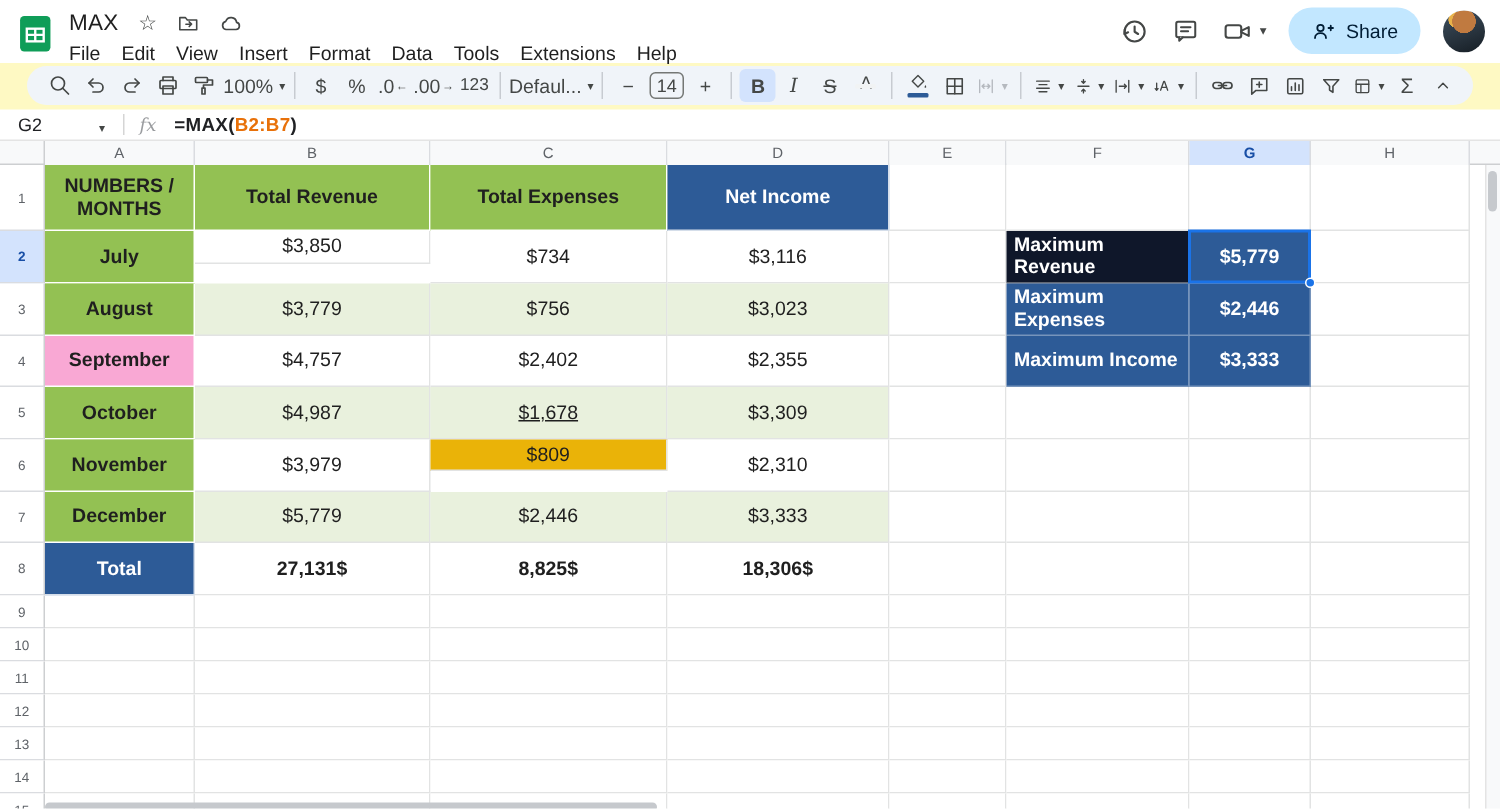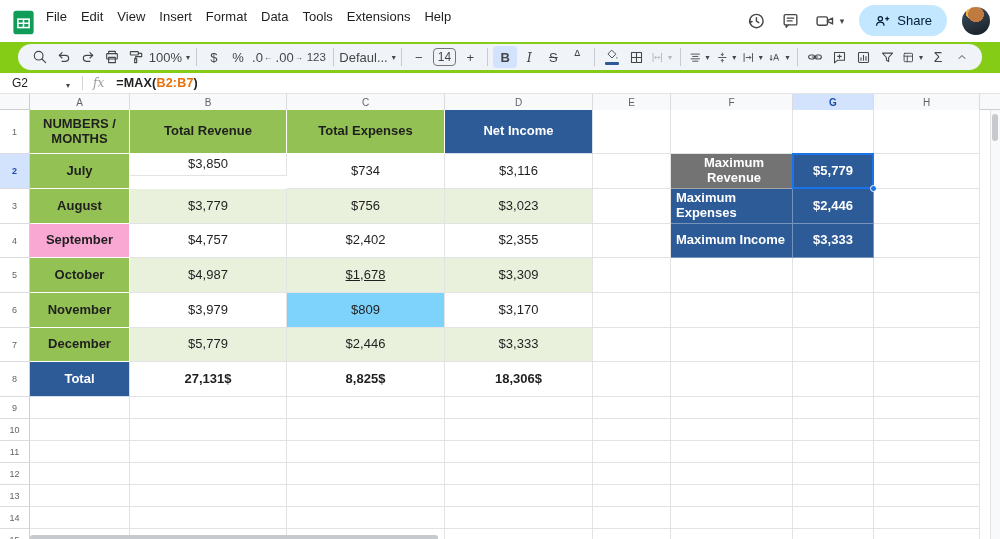--- a/index.html
+++ b/index.html
@@ -19,21 +19,21 @@
   .sharebtn { display:flex; align-items:center; gap:7px; background:#c2e7ff; color:#001d35;
     border:none; border-radius:16px; height:31px; padding:0 15px; font-size:13px; font-weight:500;
     font-family:inherit; }
   .avatar { width:28px; height:28px; border-radius:50%;
     background: radial-gradient(circle at 50% 26%, #c07a40 0 31%, rgba(0,0,0,0) 32%),
                 radial-gradient(circle at 32% 22%, #e8b24a 0 18%, rgba(0,0,0,0) 19%),
                 linear-gradient(160deg,#3d4f60 0%,#27323c 60%,#151d24 100%); }
   .mcaret { font-size:9px; color:#444746; margin-left:2px; }
 
   
-  .toolbar-wrap { padding:2px 18px 3px; background:#84cc16; }
+  .toolbar-wrap { padding:2px 18px 3px; background:#fef9c3; }
   .toolbar { background:#f0f4f9; border-radius:13px; height:26px; display:flex; align-items:center;
     padding:0 8px 0 10px; }
   .tbtn { background:transparent; border:none; height:22px; min-width:24px; display:flex; align-items:center;
     justify-content:center; color:#444746; font-size:13px; font-family:inherit; border-radius:4px; gap:1px; padding:0 3px; }
   .tbtn.active { background:#d3e3fd; }
   .tbtn.disabled { color:#b5b9bf; }
   .tbtn.disabled svg { stroke:#b5b9bf; }
   .caret { font-size:8px; color:#444746; margin-left:3px; }
   .disabled .caret { color:#b5b9bf; }
   .sep { width:1px; height:18px; background:#c7cbd1; margin:0 5px; flex:0 0 auto; }
@@ -85,20 +85,35 @@
 </head>
 <body>
 
 <div class="topbar">
   <svg class="logo" viewBox="0 0 24 24">
     <rect x="3" y="1.5" width="18" height="21" rx="2.5" fill="#0f9d58"></rect>
     <rect x="7" y="9" width="10" height="7.5" fill="none" stroke="#fff" stroke-width="1.4"></rect>
     <path d="M7 12.7h10M12 9v7.5" stroke="#fff" stroke-width="1.4"></path>
   </svg>
   <div class="tgroup">
+    <div class="trow1">
+      <span class="doc-title">MAX</span>
+      <span class="t-ico" style="font-size:14px;">☆</span>
+      <span class="t-ico">
+        <svg width="15" height="15" viewBox="0 0 24 24" class="ticon">
+            <path d="M3 6h6l2 2.5h10V19H3z"></path>
+            <path d="M9.5 13h6M13 10.5 15.5 13 13 15.5"></path>
+          </svg>
+      </span>
+      <span class="t-ico">
+        <svg width="16" height="16" viewBox="0 0 24 24" class="ticon">
+            <path d="M7 17.5h10a3.6 3.6 0 0 0 .6-7.1A5.6 5.6 0 0 0 6.8 9.3a4.2 4.2 0 0 0 .2 8.2z"></path>
+          </svg>
+      </span>
+    </div>
     <nav class="menubar" id="menubar">
         <span>File</span>
         <span>Edit</span>
         <span>View</span>
         <span>Insert</span>
         <span>Format</span>
         <span>Data</span>
         <span>Tools</span>
         <span>Extensions</span>
         <span>Help</span>
@@ -358,21 +373,21 @@
     <div class="cell b hdr" style="left: 445px; top: 16px; width: 148px; height: 44px; background: rgb(45, 91, 151);">Net Income</div>
     <div class="cell" style="left: 593px; top: 16px; width: 78px; height: 44px;"></div>
     <div class="cell" style="left: 671px; top: 16px; width: 122px; height: 44px;"></div>
     <div class="cell" style="left: 793px; top: 16px; width: 81px; height: 44px;"></div>
     <div class="cell" style="left: 874px; top: 16px; width: 106px; height: 44px;"></div>
     <div class="cell g" style="left: 30px; top: 60px; width: 100px; height: 35px; background: rgb(147, 193, 83);">July</div>
     <div class="cell cell" style="left: 130px; top: 60px; width: 157px; height: 22px; background: rgb(255, 255, 255);">$3,850</div>
     <div class="cell cell" style="left: 287px; top: 60px; width: 158px; height: 35px; background: rgb(255, 255, 255);">$734</div>
     <div class="cell cell" style="left: 445px; top: 60px; width: 148px; height: 35px; background: rgb(255, 255, 255);">$3,116</div>
     <div class="cell" style="left: 593px; top: 60px; width: 78px; height: 35px;"></div>
-    <div class="cell bs left" style="left: 671px; top: 60px; width: 122px; height: 35px; background: #737373; text-align: center;">Maximum Revenue</div>
+    <div class="cell bs left" style="left: 671px; top: 60px; width: 122px; height: 35px; background: #0f172a;">Maximum Revenue</div>
     <div class="cell bs" style="left: 793px; top: 60px; width: 81px; height: 35px; background: rgb(45, 91, 151);">$5,779</div>
     <div class="cell" style="left: 874px; top: 60px; width: 106px; height: 35px;"></div>
     <div class="cell g" style="left: 30px; top: 95px; width: 100px; height: 35px; background: rgb(147, 193, 83);">August</div>
     <div class="cell cell" style="left: 130px; top: 95px; width: 157px; height: 35px; background: rgb(233, 241, 221);">$3,779</div>
     <div class="cell cell" style="left: 287px; top: 95px; width: 158px; height: 35px; background: rgb(233, 241, 221);">$756</div>
     <div class="cell cell" style="left: 445px; top: 95px; width: 148px; height: 35px; background: rgb(233, 241, 221);">$3,023</div>
     <div class="cell" style="left: 593px; top: 95px; width: 78px; height: 35px;"></div>
     <div class="cell bs left" style="left: 671px; top: 95px; width: 122px; height: 35px; background: rgb(45, 91, 151);">Maximum Expenses</div>
     <div class="cell bs" style="left: 793px; top: 95px; width: 81px; height: 35px; background: rgb(45, 91, 151);">$2,446</div>
     <div class="cell" style="left: 874px; top: 95px; width: 106px; height: 35px;"></div>
@@ -387,22 +402,22 @@
     <div class="cell g" style="left: 30px; top: 164px; width: 100px; height: 35px; background: rgb(147, 193, 83);">October</div>
     <div class="cell cell" style="left: 130px; top: 164px; width: 157px; height: 35px; background: rgb(233, 241, 221);">$4,987</div>
     <div class="cell cell" style="left: 287px; top: 164px; width: 158px; height: 35px; background: rgb(233, 241, 221); text-decoration: underline;">$1,678</div>
     <div class="cell cell" style="left: 445px; top: 164px; width: 148px; height: 35px; background: rgb(233, 241, 221);">$3,309</div>
     <div class="cell" style="left: 593px; top: 164px; width: 78px; height: 35px;"></div>
     <div class="cell" style="left: 671px; top: 164px; width: 122px; height: 35px;"></div>
     <div class="cell" style="left: 793px; top: 164px; width: 81px; height: 35px;"></div>
     <div class="cell" style="left: 874px; top: 164px; width: 106px; height: 35px;"></div>
     <div class="cell g" style="left: 30px; top: 199px; width: 100px; height: 35px; background: rgb(147, 193, 83);">November</div>
     <div class="cell cell" style="left: 130px; top: 199px; width: 157px; height: 35px; background: rgb(255, 255, 255);">$3,979</div>
-    <div class="cell cell" style="left: 287px; top: 199px; width: 158px; height: 35px; background: #7dd3fc;">$809</div>
-    <div class="cell cell" style="left: 445px; top: 199px; width: 148px; height: 35px; background: rgb(255, 255, 255);">$3,170</div>
+    <div class="cell cell" style="left: 287px; top: 199px; width: 158px; height: 21px; background: #eab308;">$809</div>
+    <div class="cell cell" style="left: 445px; top: 199px; width: 148px; height: 35px; background: rgb(255, 255, 255);">$2,310</div>
     <div class="cell" style="left: 593px; top: 199px; width: 78px; height: 35px;"></div>
     <div class="cell" style="left: 671px; top: 199px; width: 122px; height: 35px;"></div>
     <div class="cell" style="left: 793px; top: 199px; width: 81px; height: 35px;"></div>
     <div class="cell" style="left: 874px; top: 199px; width: 106px; height: 35px;"></div>
     <div class="cell g" style="left: 30px; top: 234px; width: 100px; height: 34px; background: rgb(147, 193, 83);">December</div>
     <div class="cell cell" style="left: 130px; top: 234px; width: 157px; height: 34px; background: rgb(233, 241, 221);">$5,779</div>
     <div class="cell cell" style="left: 287px; top: 234px; width: 158px; height: 34px; background: rgb(233, 241, 221);">$2,446</div>
     <div class="cell cell" style="left: 445px; top: 234px; width: 148px; height: 34px; background: rgb(233, 241, 221);">$3,333</div>
     <div class="cell" style="left: 593px; top: 234px; width: 78px; height: 34px;"></div>
     <div class="cell" style="left: 671px; top: 234px; width: 122px; height: 34px;"></div>

